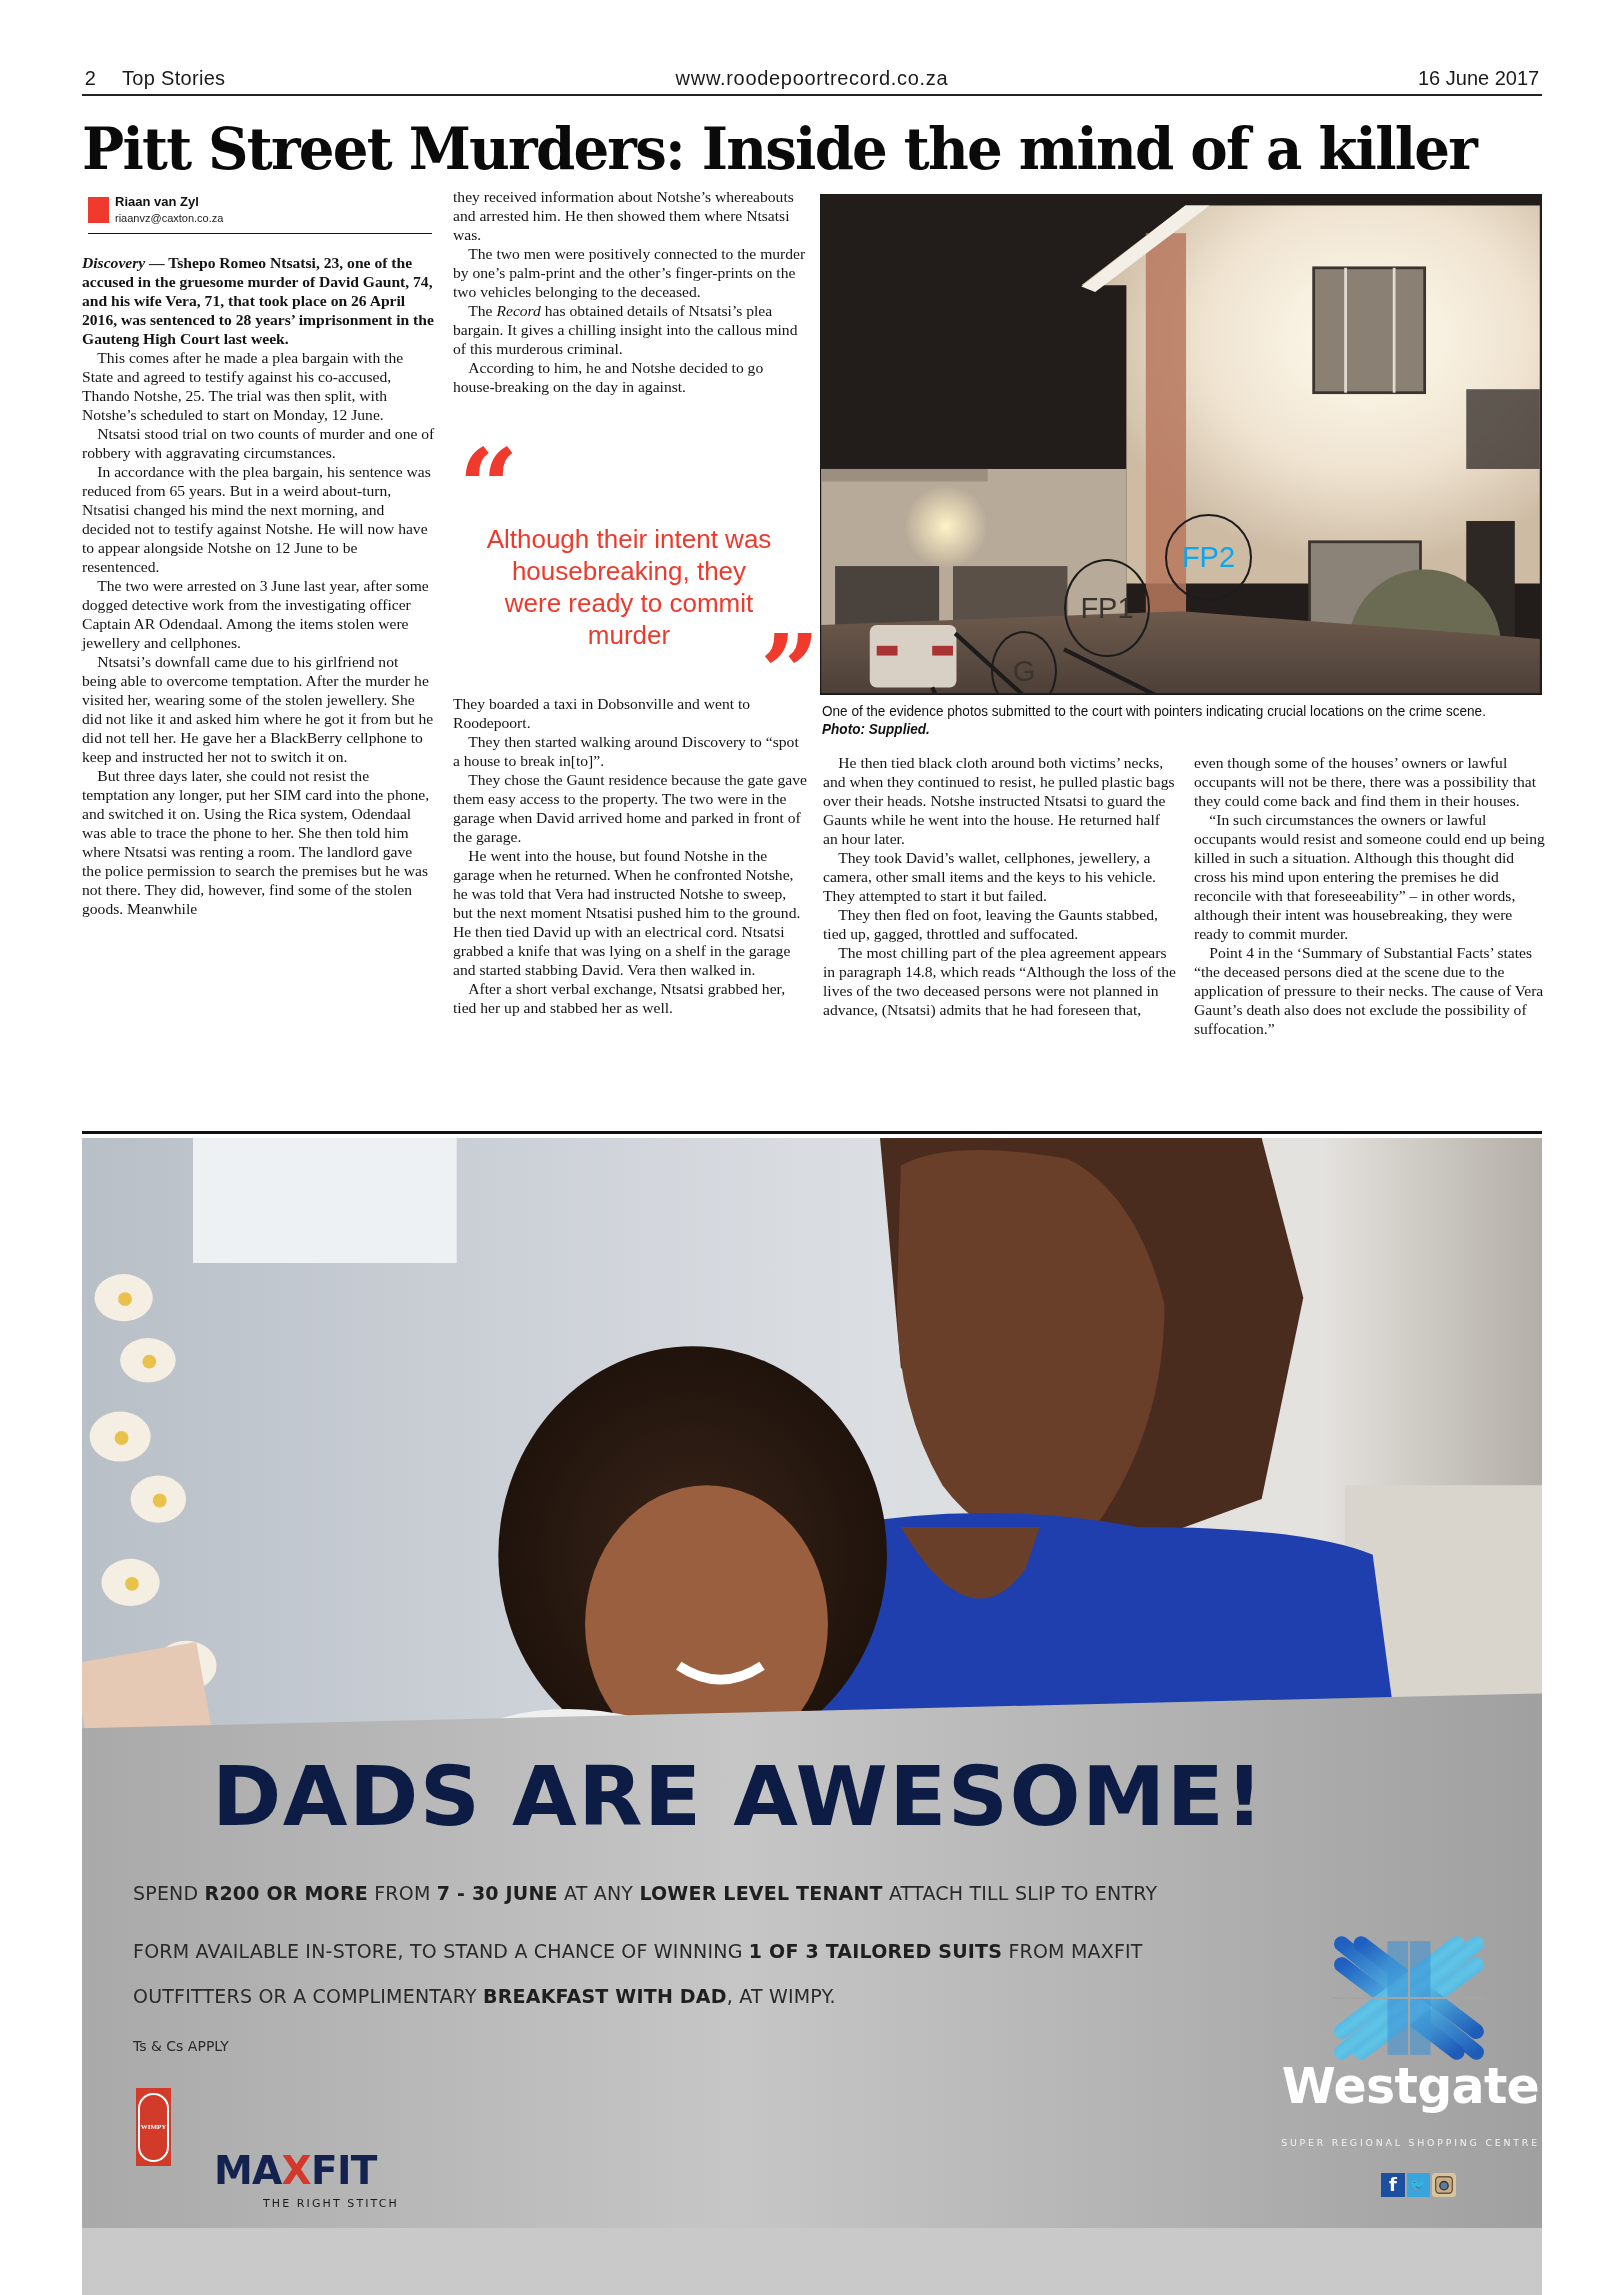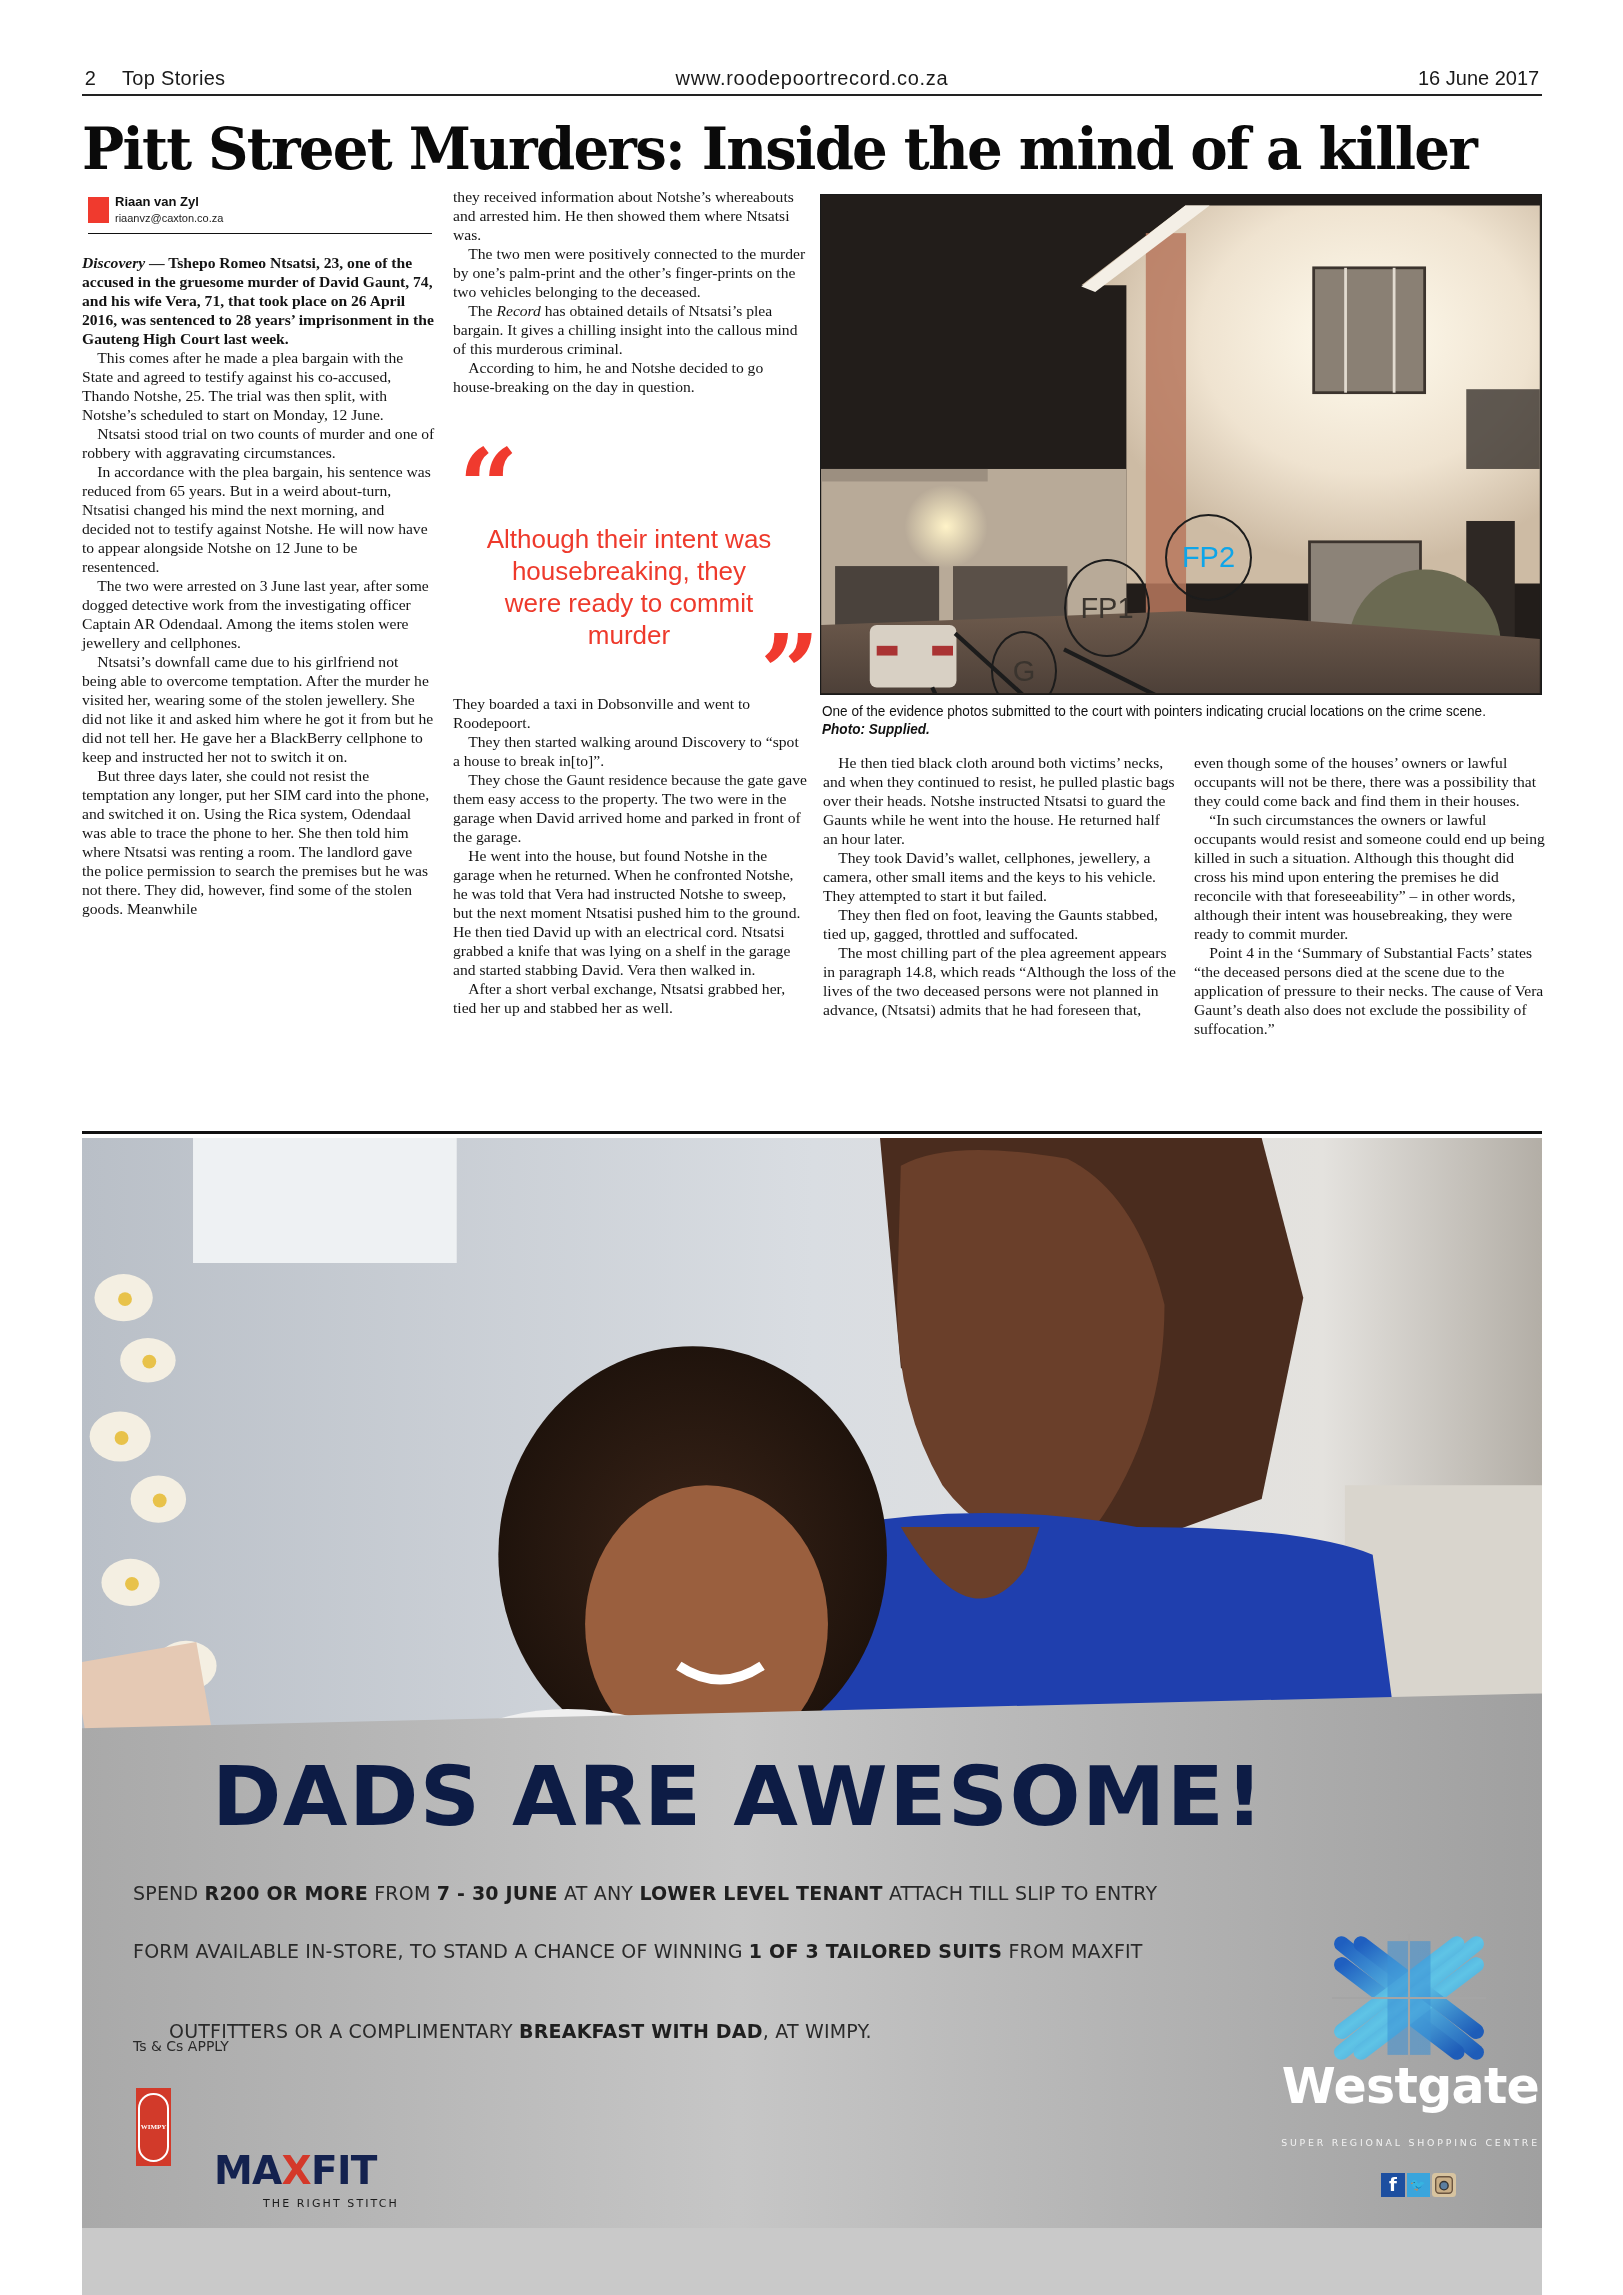--- a/index.html
+++ b/index.html
@@ -51,21 +51,21 @@
 
   
   .ad { left: 82px; top: 1138px; width: 1460px; height: 1326px; overflow: hidden; background: #c9c9c9; }
   .ad-photo { position: absolute; left: 0; top: 0; width: 1460px; height: 625px; }
   .ad-band { position: absolute; left: 0; top: 0; width: 1460px; height: 1090px; }
   .ad-title { position: absolute; left: 130px; top: 611px; font-family: "DejaVu Sans", sans-serif; font-weight: bold; font-size: 82px; letter-spacing: 1.4px; color: #0d1c45; transform: scaleX(1.02); transform-origin: left; white-space: nowrap; }
   .ad-line { position: absolute; left: 51px; font-family: "DejaVu Sans", sans-serif; font-size: 19px; color: #2a2a2a; white-space: nowrap; letter-spacing: 0.2px; }
   .ad-line b { color: #1f1f1f; }
   .ad-l1 { top: 744px; }
   .ad-l2 { top: 802px; }
-  .ad-l3 { top: 882px; margin-left: 36px; }
+  .ad-l3 { top: 847px; }
   .ad-tcs { position: absolute; left: 51px; top: 900px; font-family: "DejaVu Sans", sans-serif; font-size: 14px; color: #2a2a2a; }
 
   .wimpy { position: absolute; left: 54px; top: 950px; width: 35px; height: 78px; background: #d23a2a; display: flex; align-items: center; justify-content: center; }
   .wimpy .ring { width: 30.5px; height: 69px; border-radius: 15.3px; border: 2.1px solid #fff; box-sizing: border-box; display: flex; align-items: center; justify-content: center; }
   .wimpy .w-text { font-family: Liberation Serif, serif; font-weight: bold; font-size: 7px; color: #fff; letter-spacing: 0; }
 
   .maxfit { position: absolute; left: 132px; top: 1010px; width: 236px; height: 62px; }
   .maxfit .mx { position: absolute; left: 0; top: 0; font-family: "DejaVu Sans", sans-serif; font-weight: bold; font-size: 39px; color: #14224f; letter-spacing: -0.7px; }
   .maxfit .mx .x { color: #d4382a; }
   .maxfit .tag { position: absolute; left: 49px; top: 49px; font-family: "DejaVu Sans", sans-serif; font-size: 11px; letter-spacing: 2.1px; color: #1c1c1c; }
@@ -107,21 +107,21 @@
   <p>In accordance with the plea bargain, his sentence was reduced from 65 years. But in a weird about-turn, Ntsatisi changed his mind the next morning, and decided not to testify against Notshe. He will now have to appear alongside Notshe on 12 June to be resentenced.</p>
   <p>The two were arrested on 3 June last year, after some dogged detective work from the investigating officer Captain AR Odendaal. Among the items stolen were jewellery and cellphones.</p>
   <p>Ntsatsi’s downfall came due to his girlfriend not being able to overcome temptation. After the murder he visited her, wearing some of the stolen jewellery. She did not like it and asked him where he got it from but he did not tell her. He gave her a BlackBerry cellphone to keep and instructed her not to switch it on.</p>
   <p>But three days later, she could not resist the temptation any longer, put her SIM card into the phone, and switched it on. Using the Rica system, Odendaal was able to trace the phone to her. She then told him where Ntsatsi was renting a room. The landlord gave the police permission to search the premises but he was not there. They did, however, find some of the stolen goods. Meanwhile</p>
 </div>
 
 <div class="abs col col2">
   <p class="noindent">they received information about Notshe’s whereabouts and arrested him. He then showed them where Ntsatsi was.</p>
   <p>The two men were positively connected to the murder by one’s palm-print and the other’s finger-prints on the two vehicles belonging to the deceased.</p>
   <p><span>The </span><i>Record</i><span> has obtained details of Ntsatsi’s plea bargain. It gives a chilling insight into the callous mind of this murderous criminal.</span></p>
-  <p>According to him, he and Notshe decided to go house-breaking on the day in question.</p>
+  <p>According to him, he and Notshe decided to go house-breaking on the day in against.</p>
 </div>
 
 <div class="abs pq">
   <div class="q-open">“</div>
   <div class="q-text">Although their intent was housebreaking, they were ready to commit murder</div>
   <div class="q-close">”</div>
 </div>
 
 <div class="abs col col2b">
   <p class="noindent">They boarded a taxi in Dobsonville and went to Roodepoort.</p>

